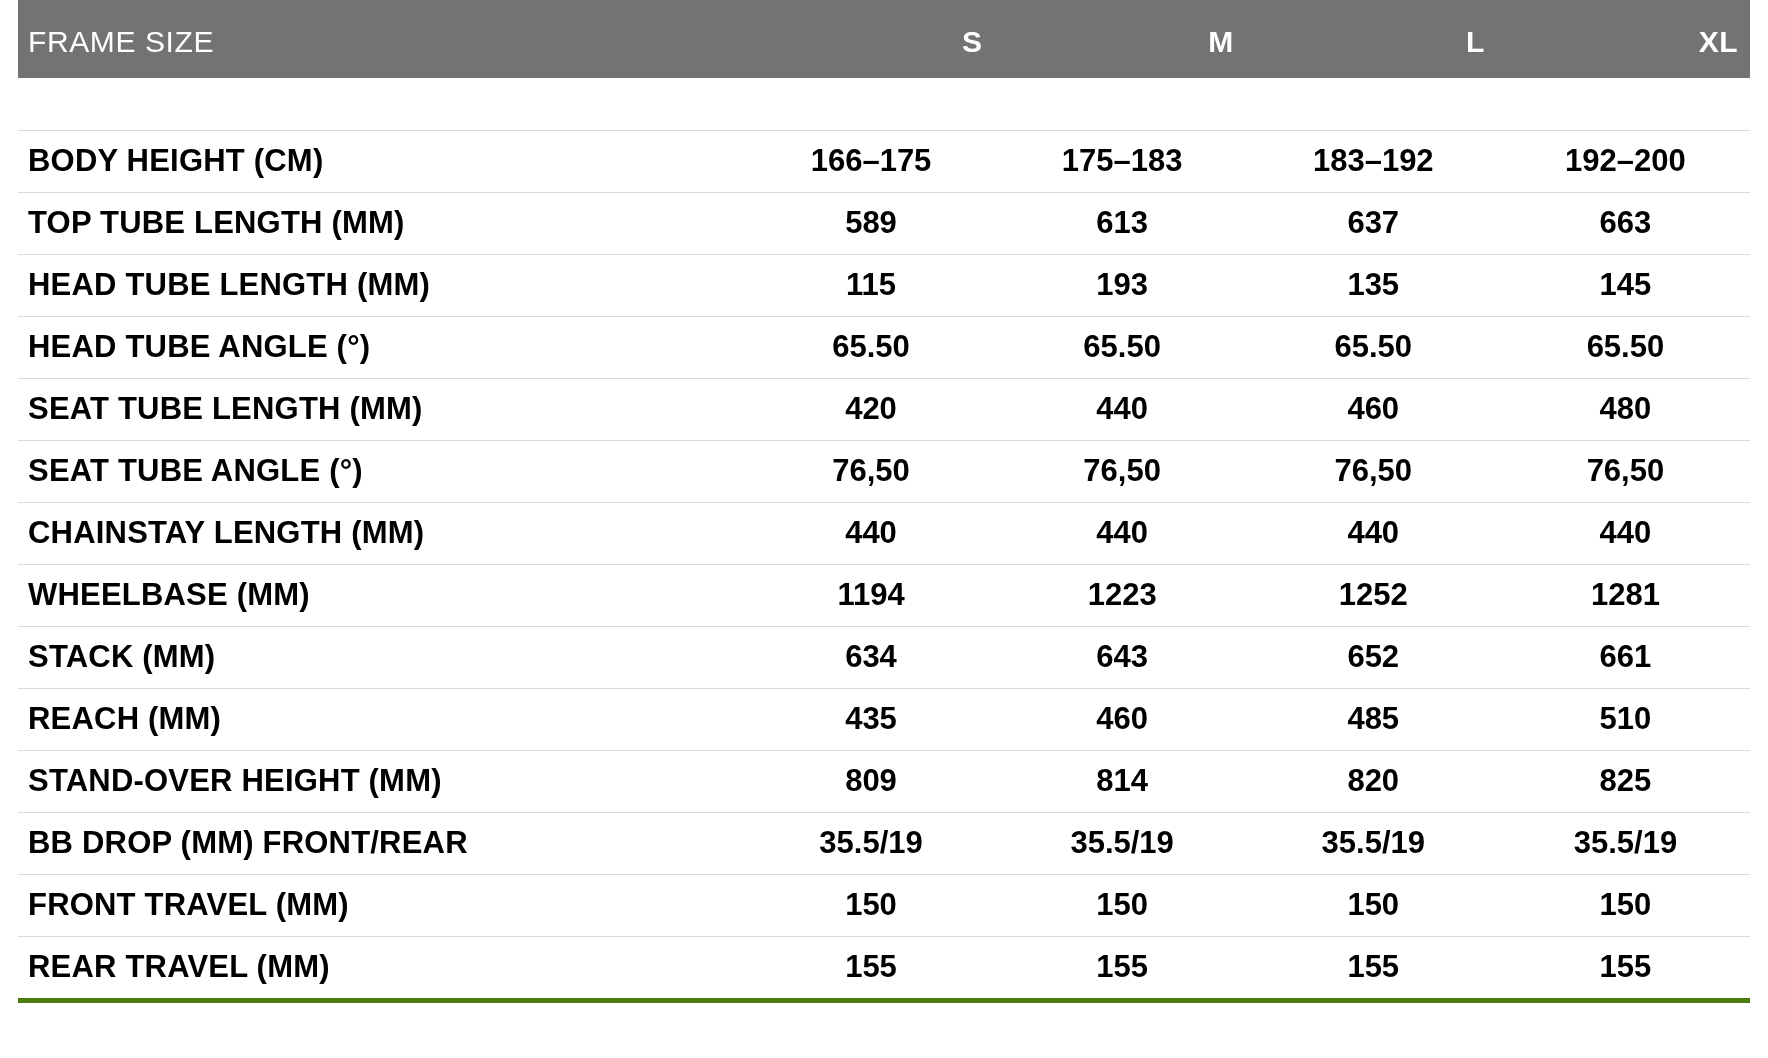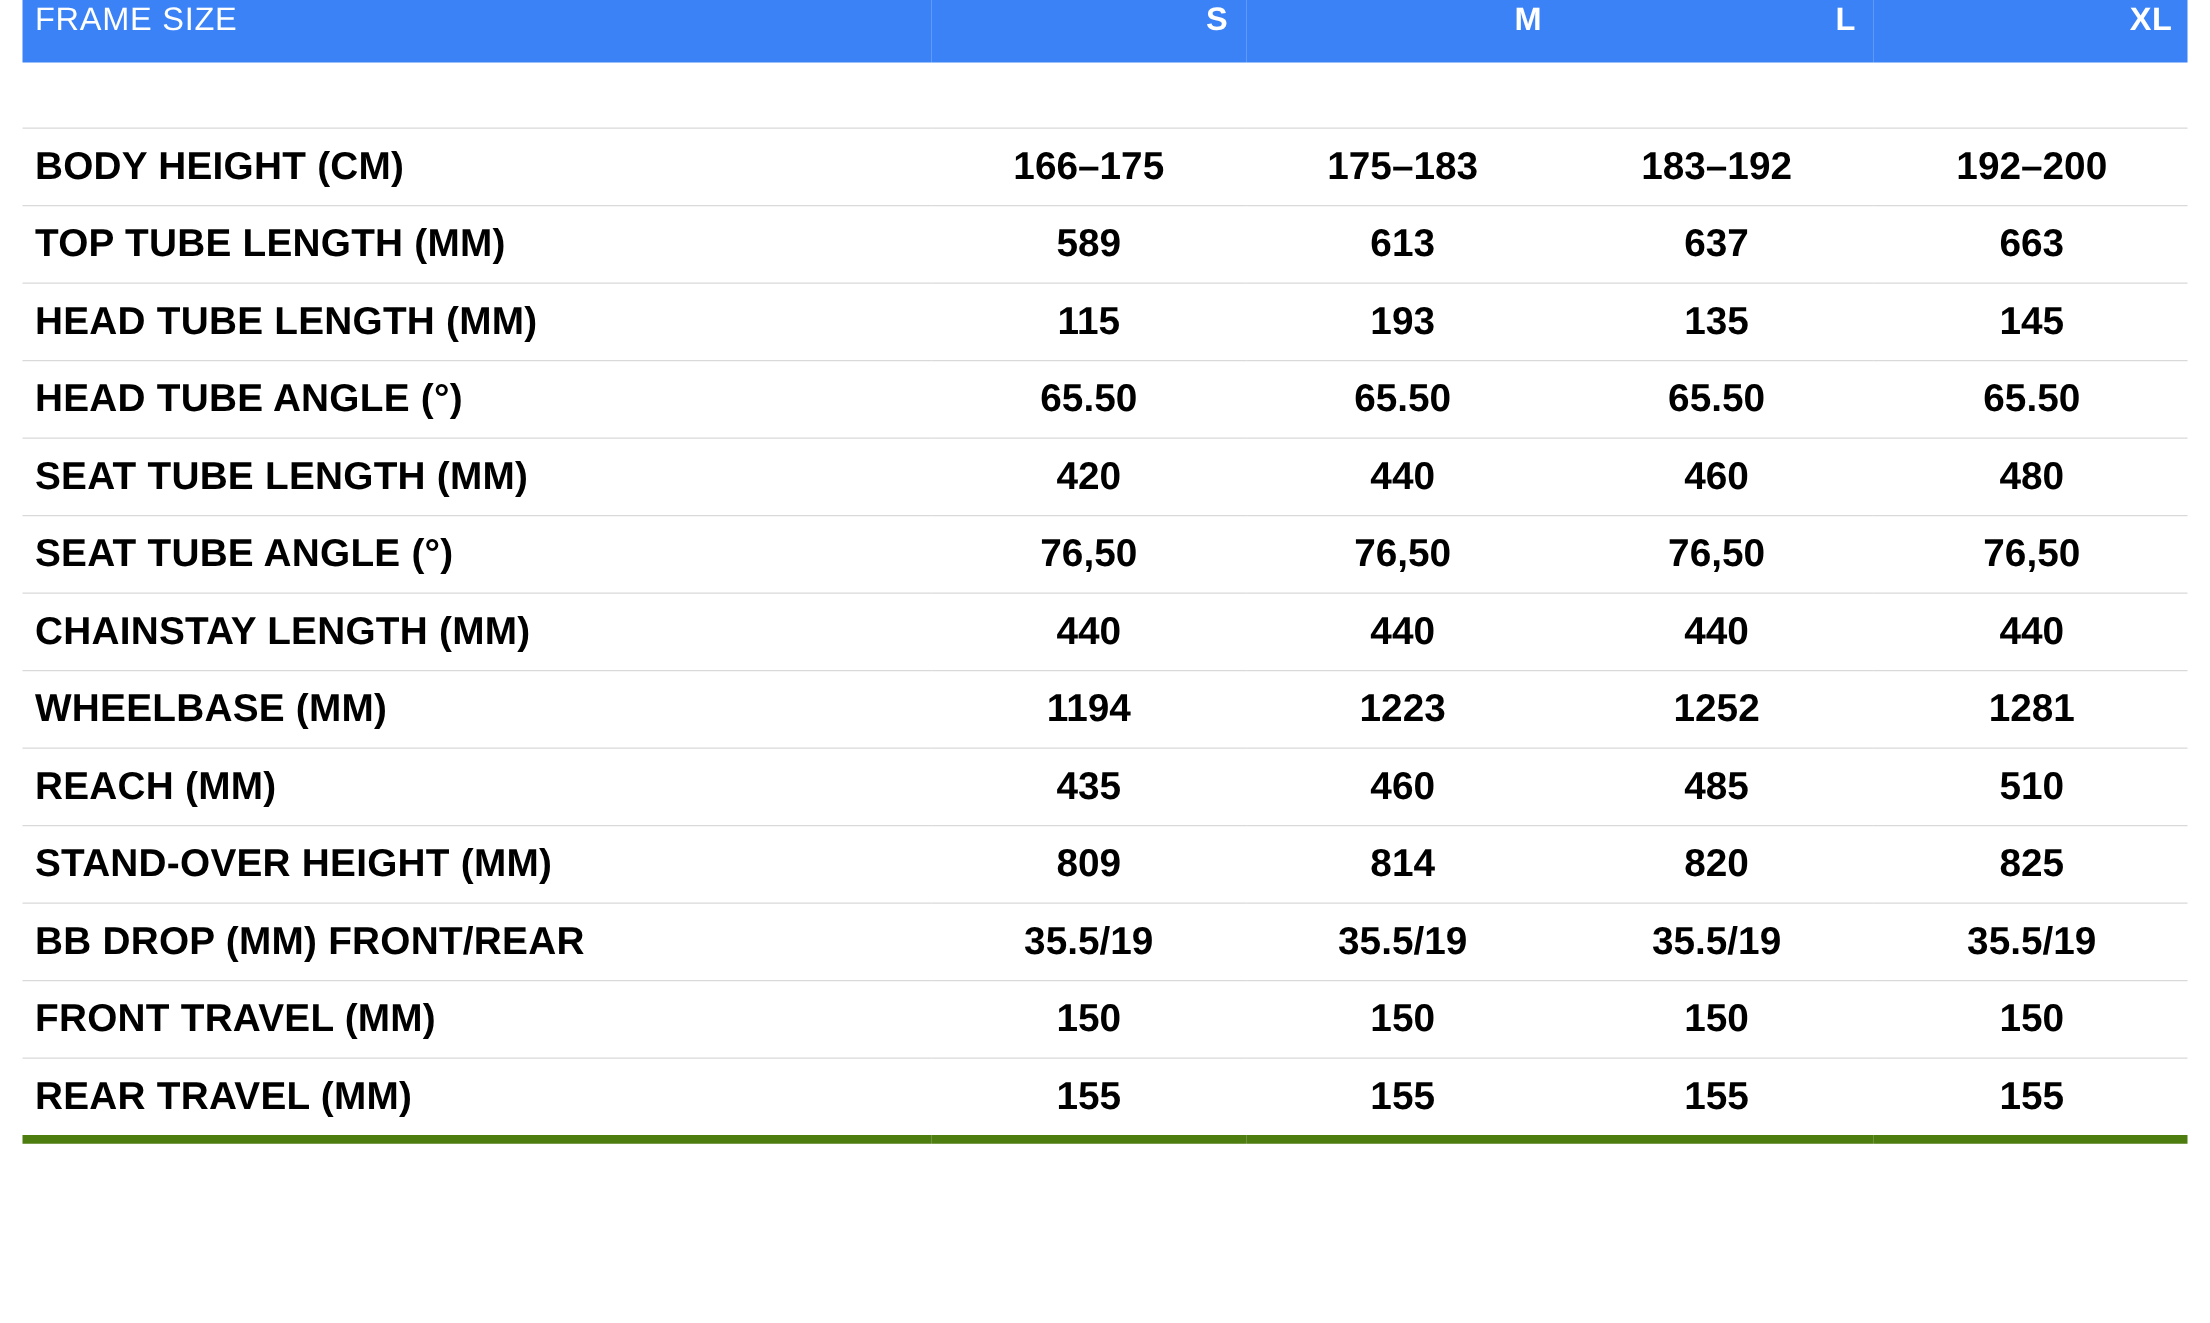--- a/index.html
+++ b/index.html
@@ -20,26 +20,26 @@
   }
   table.geo {
     width: 100%;
     border-collapse: collapse;
     table-layout: fixed;
   }
   table.geo col.label-col { width: 42%; }
   table.geo col.size-col { width: 14.5%; }
 
   thead th {
-    background: #3b82f6;
+    background: #737373;
     color: #ffffff;
     font-weight: 600;
-    font-size: 26px;
+    font-size: 30px;
     letter-spacing: 0.5px;
-    padding: 0 14px 19px 14px;
+    padding: 25px 14px 19px 14px;
     text-align: right;
     vertical-align: middle;
     white-space: nowrap;
   }
   thead th.label-head {
     text-align: left;
     font-weight: 400;
     letter-spacing: 0.6px;
     padding-left: 10px;
   }
@@ -70,21 +70,21 @@
     margin-top: 47px;
   }
   tbody tr.data-row td.row-value {
     text-align: center;
     font-weight: 600;
   }
   tbody tr.data-row td.row-value:last-child {
     padding-right: 12px;
   }
   tbody tr.data-row:last-child td {
-    border-bottom: 7px solid #4d7c0f;
+    border-bottom: 5px solid #4d7c0f;
   }
 </style>
 </head>
 <body>
 
 <div class="geometry-table-wrap">
   <table class="geo">
     <colgroup>
       <col class="label-col">
       <col class="size-col">
@@ -160,20 +160,27 @@
         <td class="row-value">440</td>
       </tr>
       <tr class="data-row">
         <td class="row-label">WHEELBASE (MM)</td>
         <td class="row-value">1194</td>
         <td class="row-value">1223</td>
         <td class="row-value">1252</td>
         <td class="row-value">1281</td>
       </tr>
       <tr class="data-row">
+        <td class="row-label">STACK (MM)</td>
+        <td class="row-value">634</td>
+        <td class="row-value">643</td>
+        <td class="row-value">652</td>
+        <td class="row-value">661</td>
+      </tr>
+      <tr class="data-row">
         <td class="row-label">REACH (MM)</td>
         <td class="row-value">435</td>
         <td class="row-value">460</td>
         <td class="row-value">485</td>
         <td class="row-value">510</td>
       </tr>
       <tr class="data-row">
         <td class="row-label">STAND-OVER HEIGHT (MM)</td>
         <td class="row-value">809</td>
         <td class="row-value">814</td>

